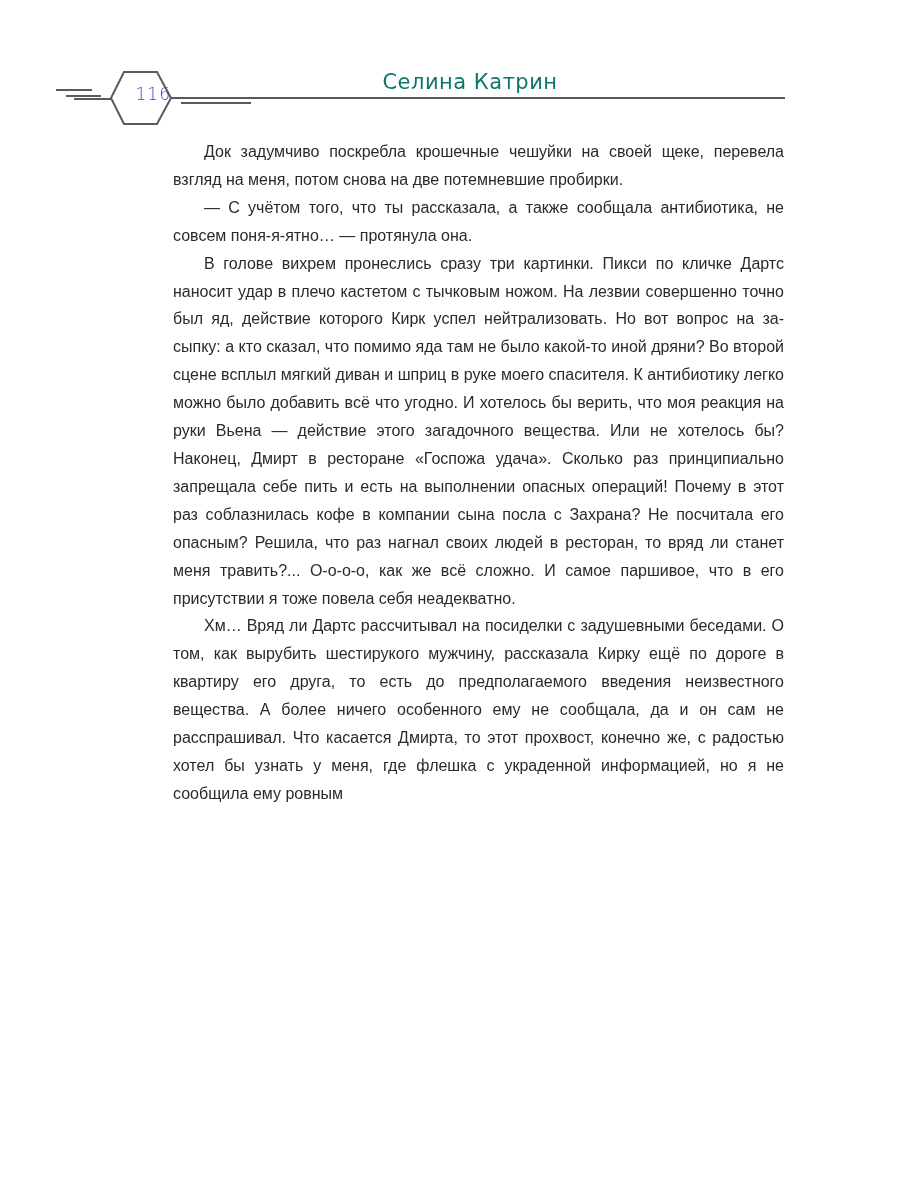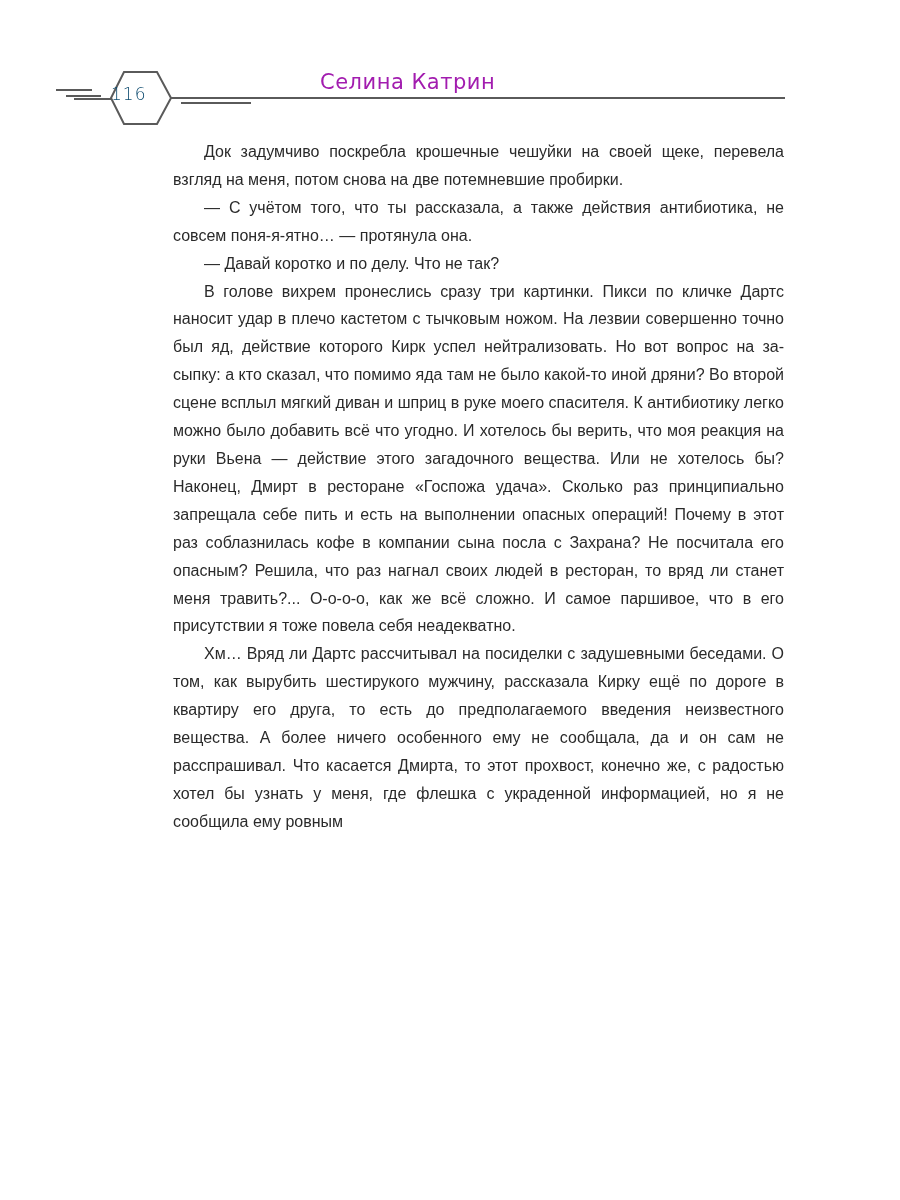--- a/index.html
+++ b/index.html
@@ -1,26 +1,26 @@
 <!DOCTYPE html>
 <html><head>
 <meta charset="utf-8">
 <style>
   html, body { margin: 0; padding: 0; background: #ffffff; }
   body { width: 900px; height: 1200px; position: relative; overflow: hidden; }
   .header { position: absolute; left: 0; top: 0; width: 900px; height: 130px; }
   .header svg { position: absolute; left: 0; top: 0; }
   .page-number {
-    position: absolute; left: 111px; top: 84px; width: 60px; text-align: left;
-    font-family: "DejaVu Sans", sans-serif; font-size: 17px; color: #0c4a6e; letter-spacing: 1px;
+    position: absolute; left: 111px; top: 84px; width: 60px; text-align: right;
+    font-family: "DejaVu Sans", sans-serif; font-size: 17px; color: #6d28d9; letter-spacing: 1px;
     font-weight: 300;
   }
   .running-title {
-    position: absolute; left: 320px; top: 70px; width: 300px; 
-    font-family: "DejaVu Sans", sans-serif; font-size: 21px; color: #a21caf; letter-spacing: 0.5px;
+    position: absolute; left: 320px; top: 70px; width: 300px; text-align: center;
+    font-family: "DejaVu Sans", sans-serif; font-size: 21px; color: #0f766e; letter-spacing: 0.5px;
   }
   .body-text {
     position: absolute; left: 173px; top: 138px; width: 611px;
     font-family: "Liberation Sans", sans-serif; font-size: 16px; line-height: 27.9px;
     color: #2a2a2a; text-align: justify; hyphens: manual;
   }
   .body-text p { margin: 0; text-indent: 31px; }
 </style>
 </head>
 <body>
@@ -35,17 +35,16 @@
       <line x1="171" y1="98" x2="785" y2="98"></line>
       <line x1="181" y1="103" x2="251" y2="103"></line>
     </g>
   </svg>
   <div class="page-number">116</div>
   <div class="running-title">Селина Катрин</div>
 </div>
 
 <div class="body-text">
   <p>Док задумчиво поскребла крошечные чешуйки на своей щеке, перевела взгляд на меня, потом снова на две потем­невшие пробирки.</p>
-  <p>— С учётом того, что ты рассказала, а также действия ан­тибиотика, не совсем поня-я-ятно… — протянула она.</p>
-  <p>— Давай коротко и по делу. Что не так?</p>
+  <p>— С учётом того, что ты рассказала, а также сообщала ан­тибиотика, не совсем поня-я-ятно… — протянула она.</p>
   <p>В голове вихрем пронеслись сразу три картинки. Пикси по кличке Дартс наносит удар в плечо кастетом с тычковым ножом. На лезвии совершенно точно был яд, действие ко­торого Кирк успел нейтрализовать. Но вот вопрос на за­сыпку: а кто сказал, что помимо яда там не было какой-то иной дряни? Во второй сцене всплыл мягкий диван и шприц в руке моего спасителя. К антибиотику легко можно было добавить всё что угодно. И хотелось бы верить, что моя ре­акция на руки Вьена — действие этого загадочного веще­ства. Или не хотелось бы? Наконец, Дмирт в ресторане «Госпожа удача». Сколько раз принципиально запрещала себе пить и есть на выполнении опасных операций! Почему в этот раз соблазнилась кофе в компании сына посла с За­храна? Не посчитала его опасным? Решила, что раз нагнал своих людей в ресторан, то вряд ли станет меня травить?... О-о-о-о, как же всё сложно. И самое паршивое, что в его присутствии я тоже повела себя неадекватно.</p>
   <p>Хм… Вряд ли Дартс рассчитывал на посиделки с задушев­ными беседами. О том, как вырубить шестирукого мужчину, рассказала Кирку ещё по дороге в квартиру его друга, то есть до предполагаемого введения неизвестного вещества. А более ничего особенного ему не сообщала, да и он сам не расспрашивал. Что касается Дмирта, то этот прохвост, ко­нечно же, с радостью хотел бы узнать у меня, где флешка с украденной информацией, но я не сообщила ему ровным</p>
 </div>
 
 </body></html>

